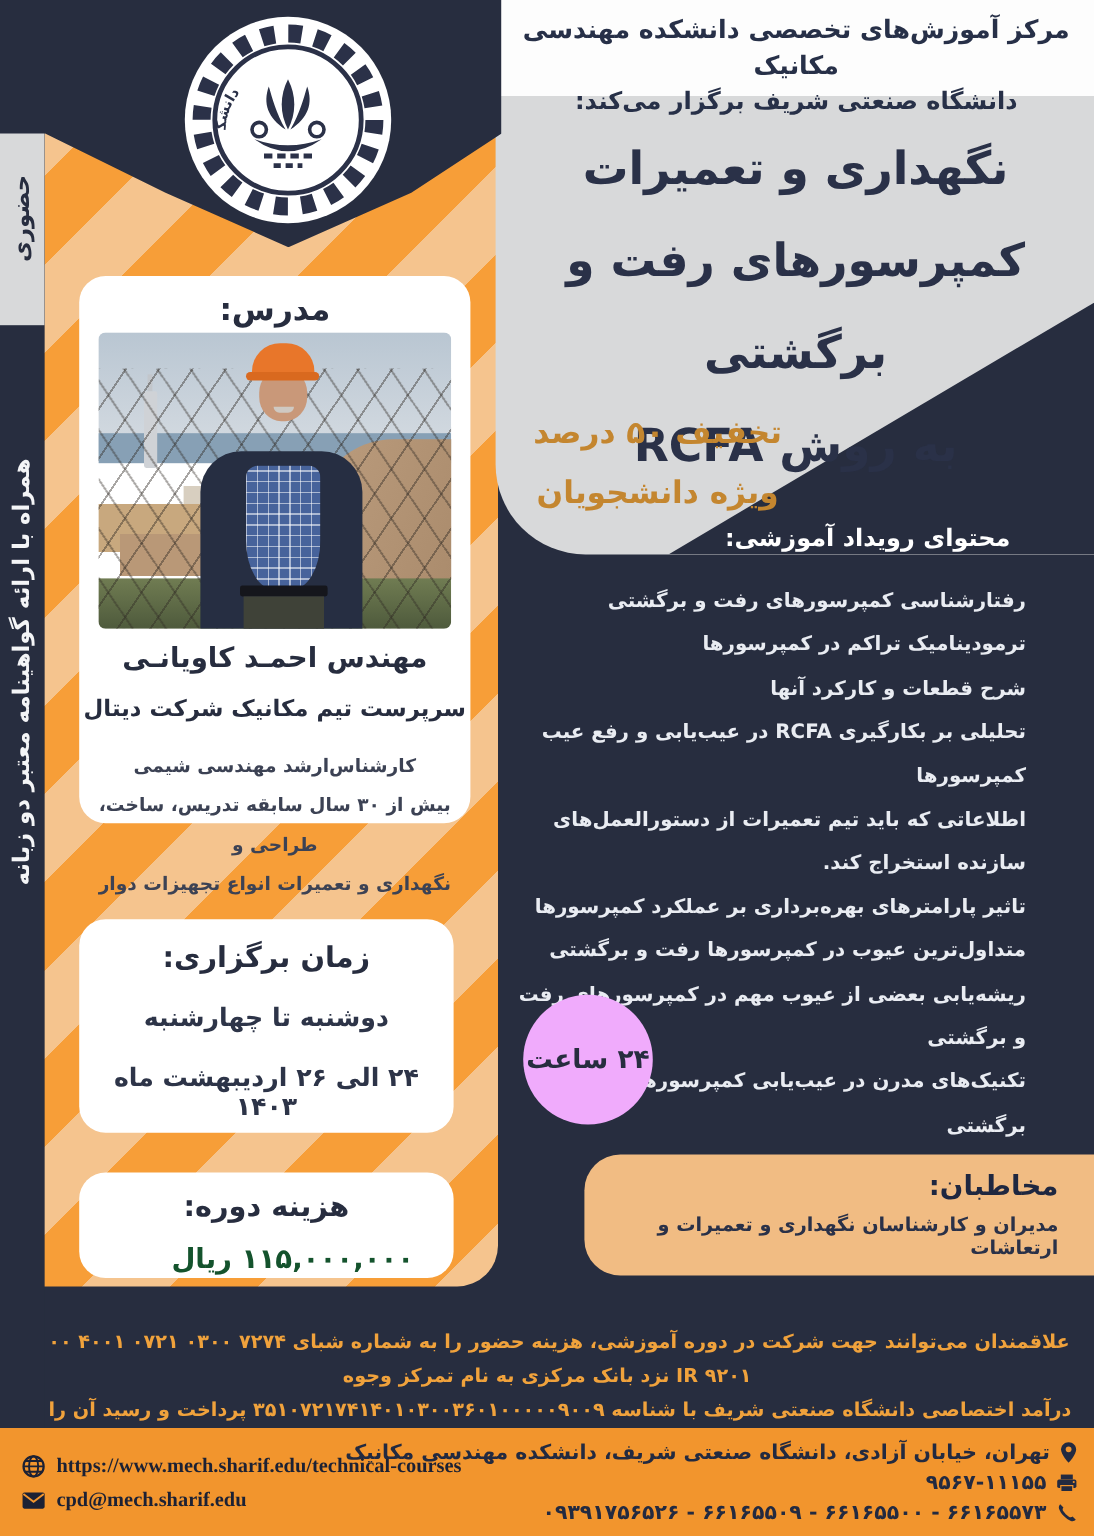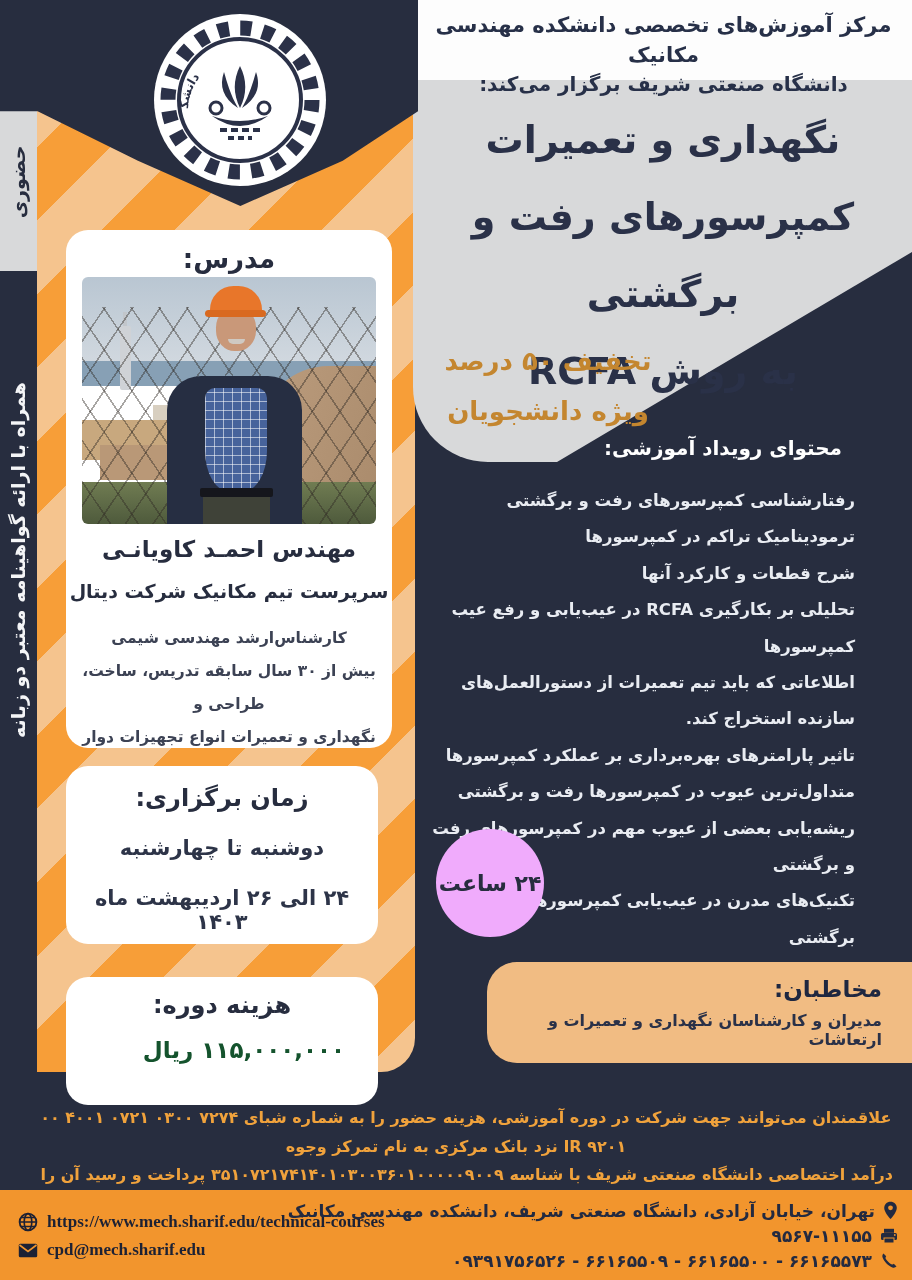--- a/index.html
+++ b/index.html
@@ -46,34 +46,34 @@
   .discount{ left:428px; top:336px; width:240px; text-align:center; z-index:4;
     color:#c4862f; font-size:26px; font-weight:bold; line-height:50px;}
 
   
   .content-head{ right:70px; top:436px; color:#fff; font-size:20px; font-weight:bold; z-index:4;}
   .content-list{ right:57px; left:420px; top:483px; text-align:right; z-index:4;
     color:#e9ecf2; font-size:16.5px; font-weight:bold; line-height:36.4px;}
 
   
   .card{ background:#fff; border-radius:22px; z-index:5; }
-  .card-instructor{ left:66px; top:230px; width:326px; height:518px; }
+  .card-instructor{ left:66px; top:230px; width:326px; height:456px; }
   .card-h{ width:100%; text-align:center; color:#272d3f; font-weight:bold; }
   .inst-head{ top:14px; font-size:26px; }
   .inst-name{ top:306px; font-size:23px; }
   .inst-role{ top:350px; font-size:19px; }
   .inst-bio{ top:392px; width:100%; text-align:center; color:#3c4254; font-size:15.5px;
     font-weight:600; line-height:33px;}
 
   .card-schedule{ left:66px; top:766px; width:312px; height:178px; }
   .sch-head{ top:18px; font-size:24px; }
   .sch-days{ top:70px; font-size:21px; color:#2d3448; font-weight:bold;}
   .sch-dates{ top:120px; font-size:21px; color:#2d3448; font-weight:bold;}
 
-  .card-fee{ left:66px; top:977px; width:312px; height:128px; }
+  .card-fee{ left:66px; top:977px; width:312px; height:88px; }
   .fee-head{ top:14px; font-size:24px; }
   .fee-amount{ top:60px; font-size:23px; color:#14532d; font-weight:600;padding-left:44px;}
 
   
   .photo{ left:16px; top:47px; width:294px; height:247px; border-radius:6px; overflow:hidden; position:absolute;}
   .p-sky{ left:0; top:0; width:100%; height:42%; background:linear-gradient(#b9c6d2,#d6dce2);}
   .p-sea{ left:0; top:34%; width:100%; height:10%; background:#87a0b5;}
   .p-rocks{ right:-6%; top:36%; width:44%; height:48%; background:linear-gradient(110deg,#bb9c7d,#a98a6b);
     border-radius:50% 0 20% 35%;}
   .p-tower{ left:13%; top:20%; width:11px; height:64px; background:#cfd2d6; border-radius:2px;}

